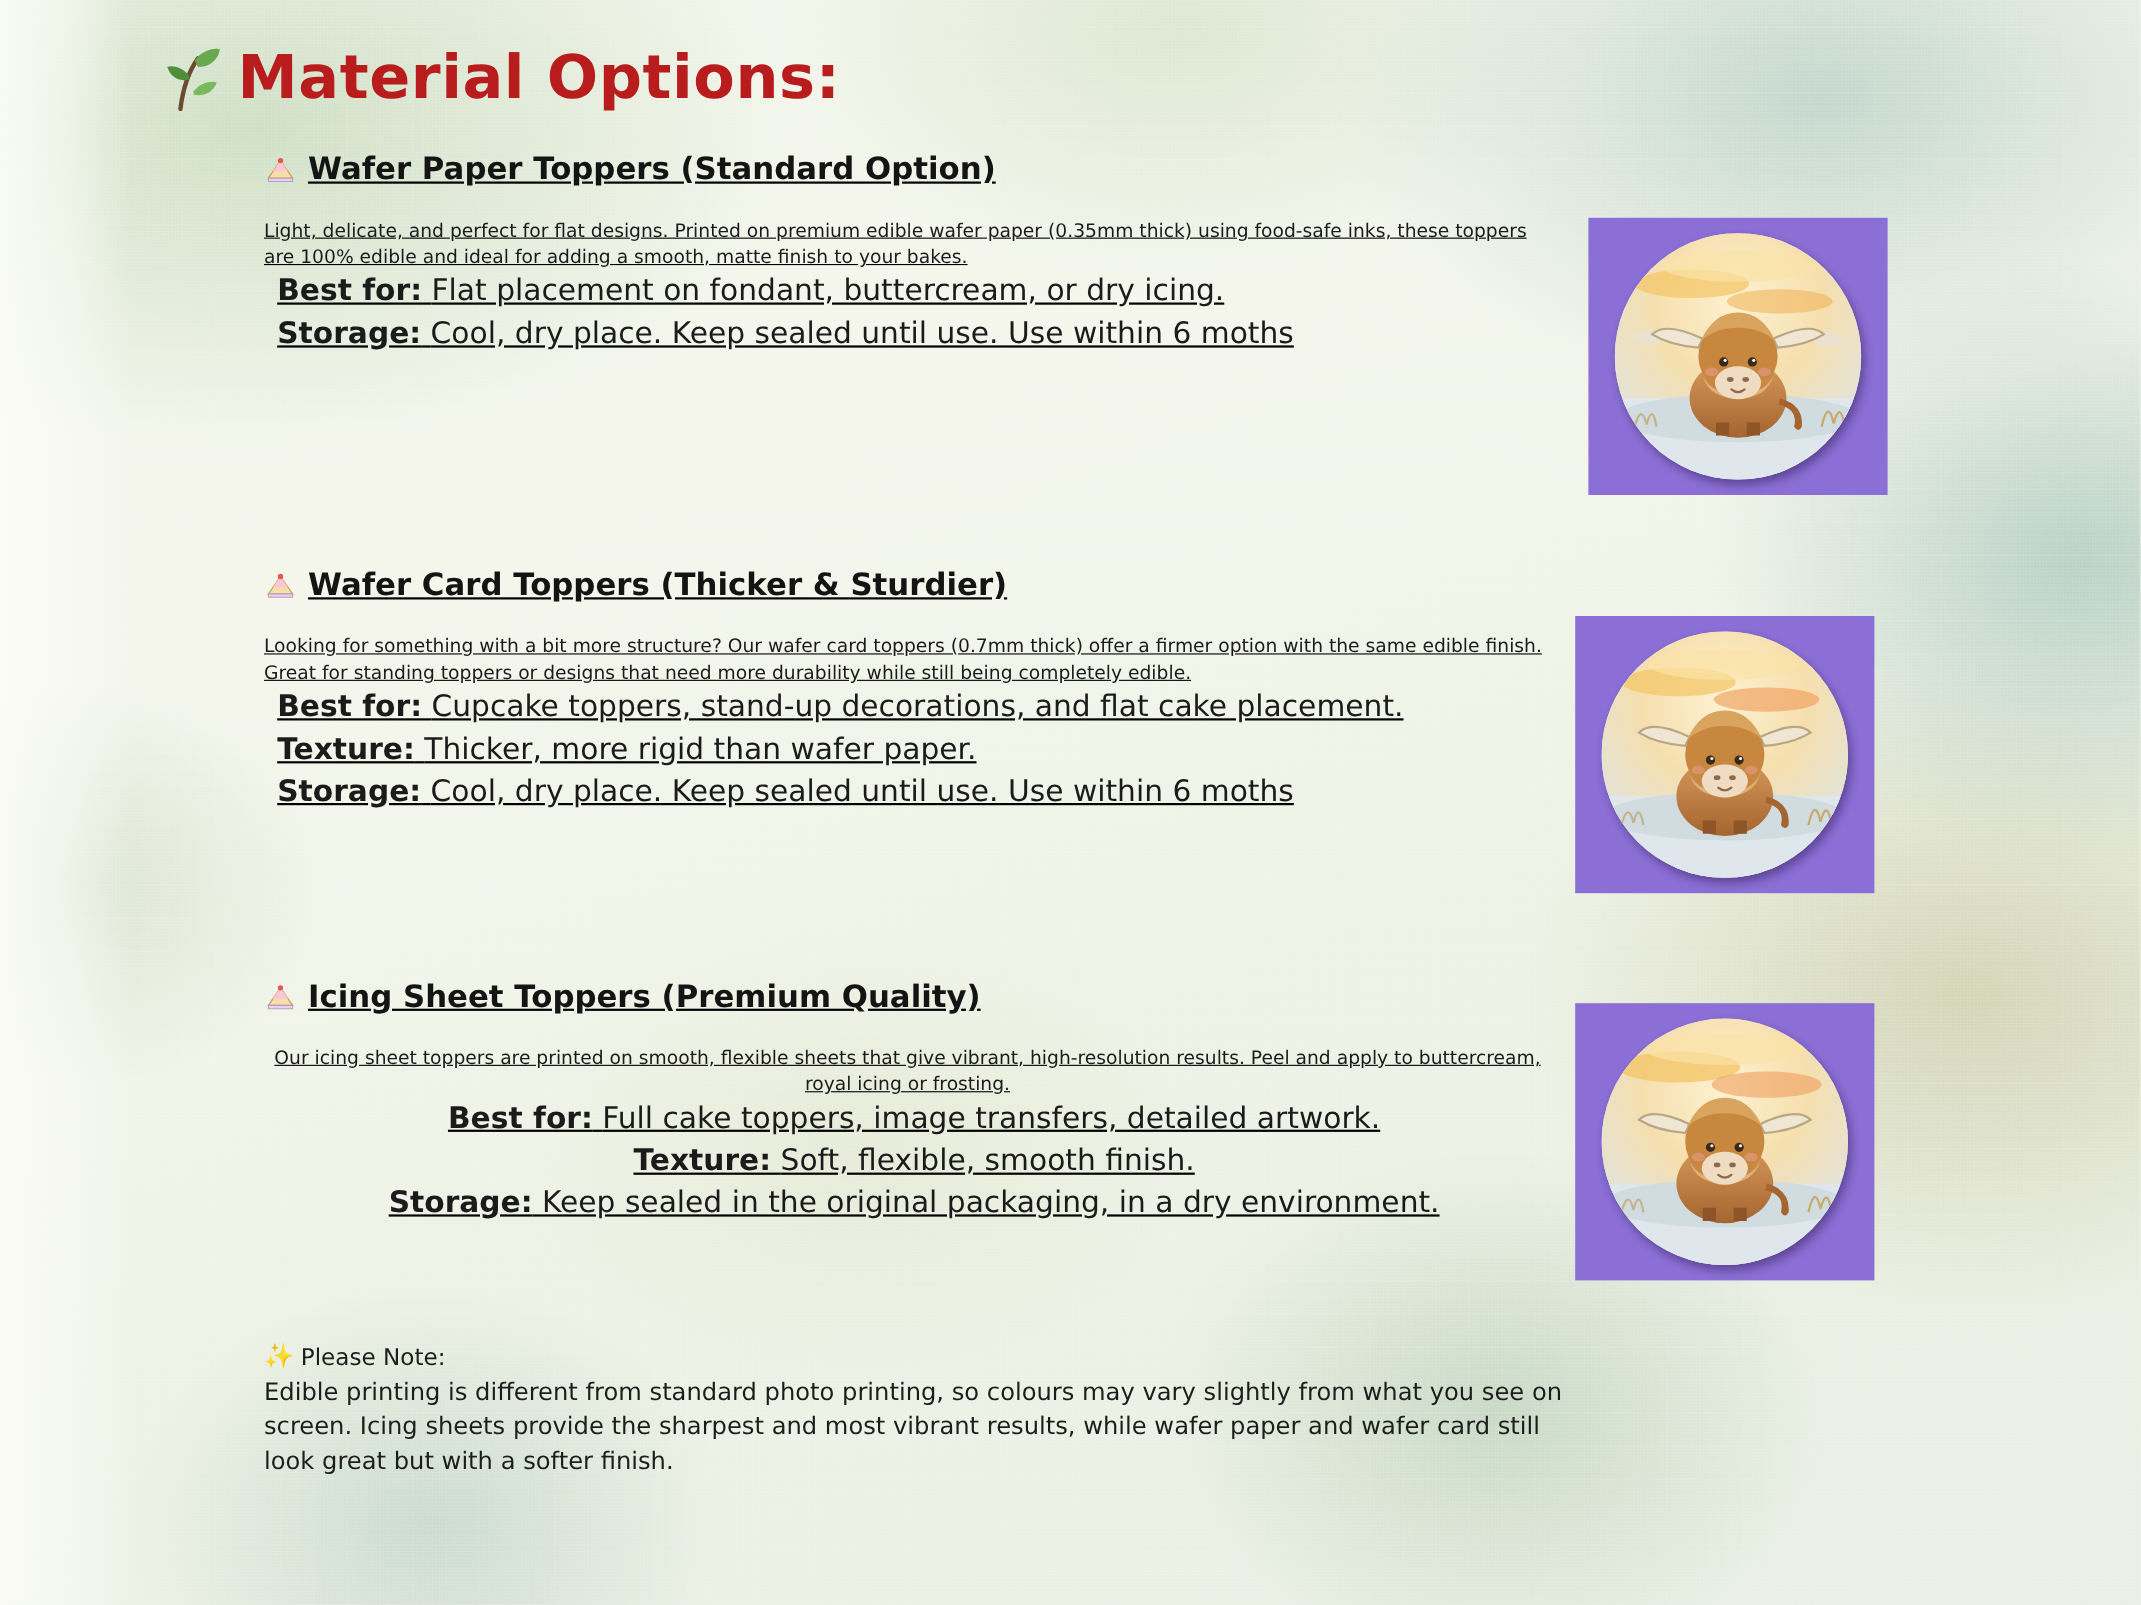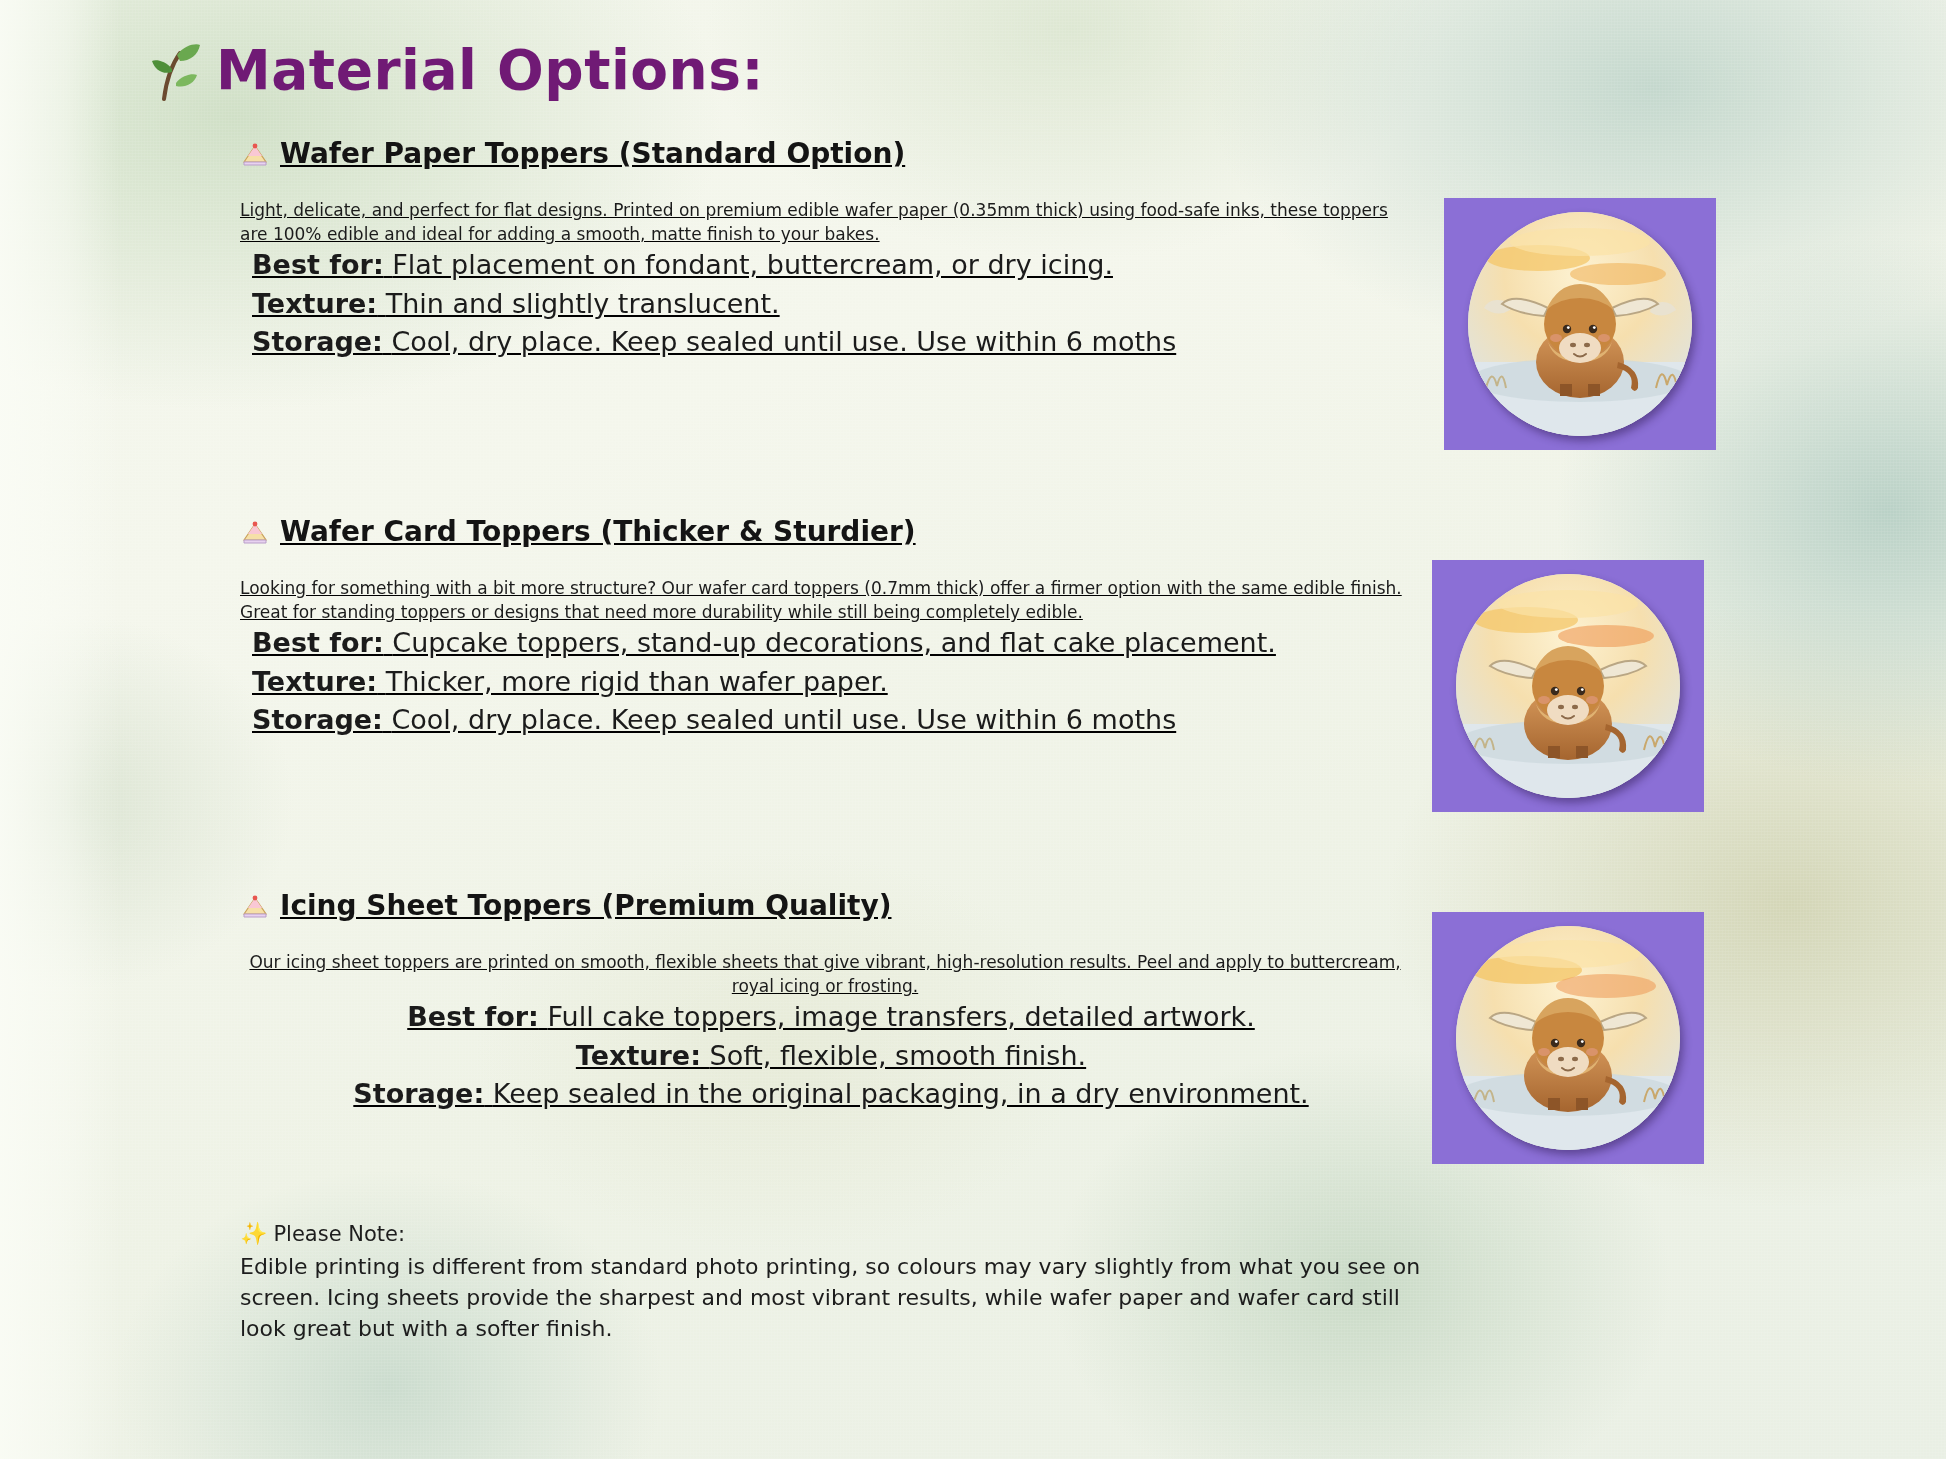--- a/index.html
+++ b/index.html
@@ -59,21 +59,21 @@
     display: flex;
     align-items: center;
     gap: 14px;
   }
   .leaf-icon { width: 52px; height: 62px; display: block; }
   .page-title {
     font-family: "DejaVu Sans", sans-serif;
     font-size: 55px;
     font-weight: bold;
     letter-spacing: 0.5px;
-    color: #701a75;
+    color: #b91c1c;
   }
 
   .section {
     position: absolute;
     left: 240px;
     width: 1170px;
     text-decoration: underline;
   }
   #sec1 { top: 138px; }
   #sec2 { top: 516px; }
@@ -178,24 +178,20 @@
           <path d="M4 22 H26 V25 H4 Z" fill="#e8d2f0" stroke="#b99ec9" stroke-width="1"></path>
           <circle cx="15" cy="6" r="2.4" fill="#e8564f"></circle>
         </svg>
       </span>
       <div class="sec-title">Wafer Paper Toppers (Standard Option)</div>
     </div>
     <div class="body-text">Light, delicate, and perfect for flat designs. Printed on premium edible wafer paper (0.35mm thick) using food-safe inks, these toppers are 100% edible and ideal for adding a smooth, matte finish to your bakes.</div>
     <div class="kv">
       <b>Best for:</b>
       <span>Flat placement on fondant, buttercream, or dry icing.</span>
-    </div>
-    <div class="kv">
-      <b>Texture:</b>
-      <span>Thin and slightly translucent.</span>
     </div>
     <div class="kv">
       <b>Storage:</b>
       <span>Cool, dry place. Keep sealed until use. Use within 6 moths</span>
     </div>
   </div>
 
   <div class="section" id="sec2">
     <div class="sec-head">
       <span>

